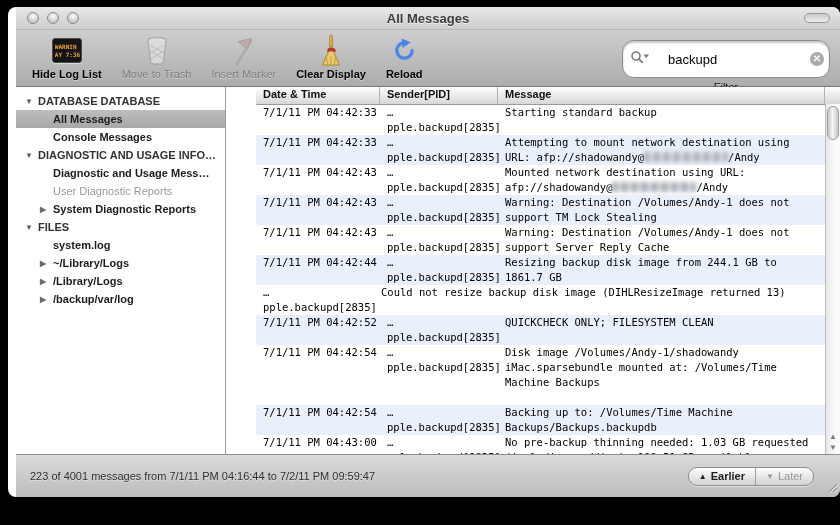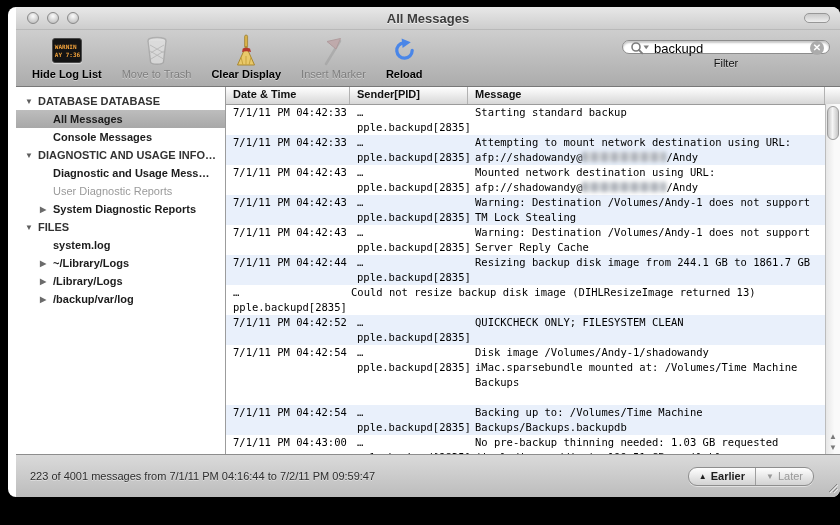--- a/index.html
+++ b/index.html
@@ -27,41 +27,41 @@
   .tbtn.disabled .ticon{opacity:.55;filter:grayscale(60%);}
   .tlabel{font-size:11px;font-weight:bold;color:#000;white-space:nowrap;margin-top:1px;
           text-shadow:0 1px 0 rgba(255,255,255,.4);}
   .tbtn.disabled .tlabel{color:#7f7f7f;font-weight:normal;}
   .loglcd{width:30px;height:25px;background:#141414;border-radius:3px;border:1px solid #4a4a4a;
           box-shadow:0 1px 1px rgba(255,255,255,.5);display:flex;flex-direction:column;
           justify-content:center;padding:1px 2px;box-sizing:border-box;}
   .loglcd span{font-family:"DejaVu Sans Mono",monospace;font-size:6px;line-height:8px;
           color:#f2a33c;font-weight:bold;white-space:nowrap;letter-spacing:0;}
   .searchwrap{margin-left:auto;display:flex;flex-direction:column;align-items:center;margin-top:6px;}
-  .searchfield{width:208px;height:14px;border-radius:12px;background:#fff;border:1px solid #8c8c8c;
-          box-shadow:inset 0 2px 2px rgba(0,0,0,.22);display:flex;align-items:flex-start;
-          padding:0 5px 0 7px;box-sizing:border-box;}
+  .searchfield{width:208px;height:38px;border-radius:12px;background:#fff;border:1px solid #8c8c8c;
+          box-shadow:inset 0 2px 2px rgba(0,0,0,.22);display:flex;align-items:center;
+          padding:0 5px 0 7px;box-sizing:border-box;gap:14px;}
   .searchtext{flex:1;font-size:13px;color:#000;margin-left:4px;white-space:nowrap;overflow:hidden;}
   .clearx{width:14px;height:14px;border-radius:50%;background:#ababab;color:#fdfdfd;font-size:10px;
           line-height:14px;text-align:center;font-weight:bold;flex:0 0 auto;}
   .filterlabel{font-size:11px;font-weight:normal;color:#111;margin-top:3px;
           text-shadow:0 1px 0 rgba(255,255,255,.4);}
   
   .content{flex:1;display:flex;min-height:0;}
   .sidebar{width:210px;flex:0 0 auto;background:#fff;border-right:1px solid #9c9c9c;
            box-sizing:border-box;padding-top:5px;font-size:11px;font-weight:bold;color:#1c1c1c;
            overflow:hidden;}
   .sec-header{height:18px;display:flex;align-items:center;padding-left:9px;color:#333;
            white-space:nowrap;overflow:hidden;}
   .tri{width:13px;flex:0 0 auto;font-size:8px;color:#5e5e5e;}
   .side-item{height:18px;display:flex;align-items:center;padding-left:24px;white-space:nowrap;overflow:hidden;}
   .side-item .tri{color:#6b6b6b;}
   .side-item.selected{background:linear-gradient(#bdbdbd,#a8a8a8);}
   .side-item.dimmed{color:#9a9a9a;font-weight:normal;}
-  .main{flex:1;display:flex;flex-direction:column;min-width:0;position:relative;background:#fff;}
+  .main{flex:1;display:flex;flex-direction:column;min-width:0;position:relative;background:#fff;margin-left:30px;}
   .thead{height:17px;flex:0 0 auto;display:flex;background:linear-gradient(#ffffff,#d7d7d7);
          border-bottom:1px solid #9b9b9b;font-size:11px;font-weight:bold;color:#101010;}
   .hcell{padding:1px 0 0 7px;border-right:1px solid #b2b2b2;box-sizing:border-box;white-space:nowrap;overflow:hidden;}
   .c-date{width:124px;flex:0 0 auto;}
   .c-sender{width:118px;flex:0 0 auto;}
   .c-msg{flex:1;min-width:0;}
   .c-corner{width:15px;flex:0 0 auto;border-right:none;}
   .rows{flex:1;overflow:hidden;position:relative;margin-right:15px;}
   .row{display:flex;font-family:"DejaVu Sans Mono",monospace;font-size:10.5px;line-height:15px;color:#000;}
   .row.alt{background:#e9f0fb;}
@@ -120,39 +120,39 @@
         <div class="tbtn disabled">
           <div class="ticon">
             <svg width="26" height="31" viewBox="0 0 26 31">
               <ellipse cx="13" cy="5.5" rx="9" ry="3" fill="#f2f2f2" stroke="#9a9a9a" stroke-width="1.4"></ellipse>
               <path d="M4 6 L6.6 27.5 A6.8 2.6 0 0 0 19.4 27.5 L22 6" fill="#ededed" stroke="#9a9a9a" stroke-width="1.4"></path>
               <path d="M6 10 L20 18 M6 16 L19.5 24 M20 10 L6.5 18 M20 16 L7 24" stroke="#b8b8b8" stroke-width="1" fill="none"></path>
             </svg>
           </div>
           <div class="tlabel">Move to Trash</div>
         </div>
+        <div class="tbtn disabled">
+          <div class="ticon">
+            <svg width="28" height="31" viewBox="0 0 28 31">
+              <line x1="7" y1="29" x2="21" y2="6" stroke="#9d9d9d" stroke-width="2.6" stroke-linecap="round"></line>
+              <path d="M21.5 3.5 L8 6.5 L17 14 Z" fill="#e8878d" stroke="#c96b72" stroke-width="1"></path>
+            </svg>
+          </div>
+          <div class="tlabel">Insert Marker</div>
+        </div>
         <div class="tbtn">
           <div class="ticon">
             <svg width="24" height="33" viewBox="0 0 24 33">
               <rect x="10.6" y="1" width="3" height="13" rx="1.5" fill="#d9b24a" stroke="#8a6d1f" stroke-width="0.6"></rect>
               <path d="M12 12 L20.5 31 L3.5 31 Z" fill="#e9c96a" stroke="#a8862e" stroke-width="1"></path>
               <path d="M8 18 Q12 16.5 17 18 L16 14.5 Q12 13 8.8 14.5 Z" fill="#b5372c"></path>
               <path d="M7 23 L9 31 M12 22 L12 31 M17 23 L15 31" stroke="#c7a33e" stroke-width="1" fill="none"></path>
             </svg>
           </div>
           <div class="tlabel">Clear Display</div>
-        </div>
-        <div class="tbtn disabled">
-          <div class="ticon">
-            <svg width="28" height="31" viewBox="0 0 28 31">
-              <line x1="7" y1="29" x2="21" y2="6" stroke="#9d9d9d" stroke-width="2.6" stroke-linecap="round"></line>
-              <path d="M21.5 3.5 L8 6.5 L17 14 Z" fill="#e8878d" stroke="#c96b72" stroke-width="1"></path>
-            </svg>
-          </div>
-          <div class="tlabel">Insert Marker</div>
         </div>
         <div class="tbtn">
           <div class="ticon">
             <svg width="25" height="25" viewBox="0 0 26 26">
               <path d="M21 13 A8 8 0 1 1 12 5" fill="none" stroke="#4a86e8" stroke-width="3.4" stroke-linecap="round"></path>
               <polygon points="10,0.5 19.5,4.5 11,10.5" fill="#4a86e8"></polygon>
             </svg>
           </div>
           <div class="tlabel">Reload</div>
         </div>

